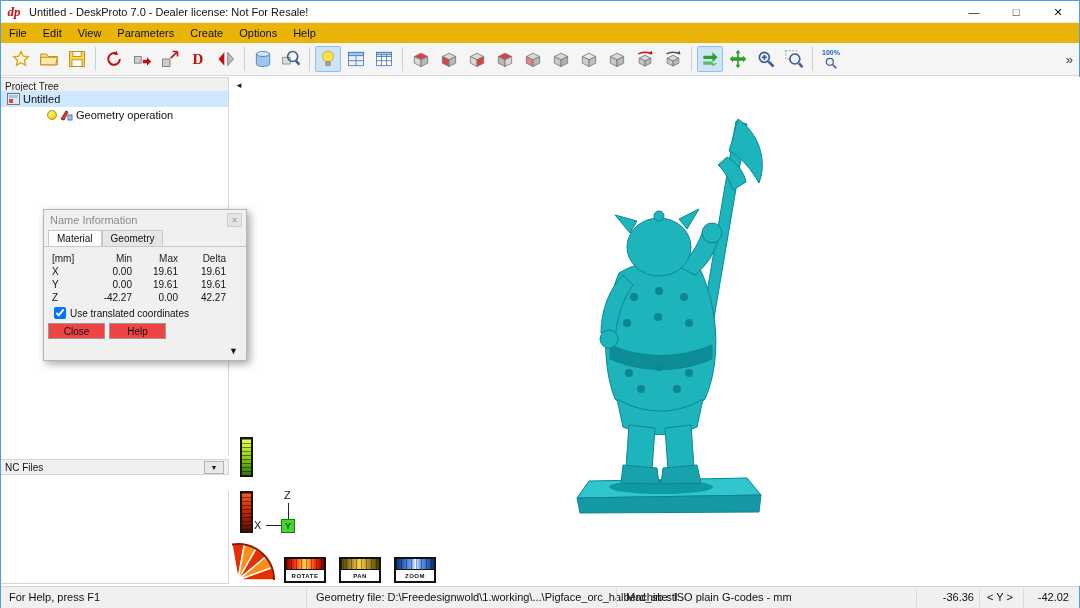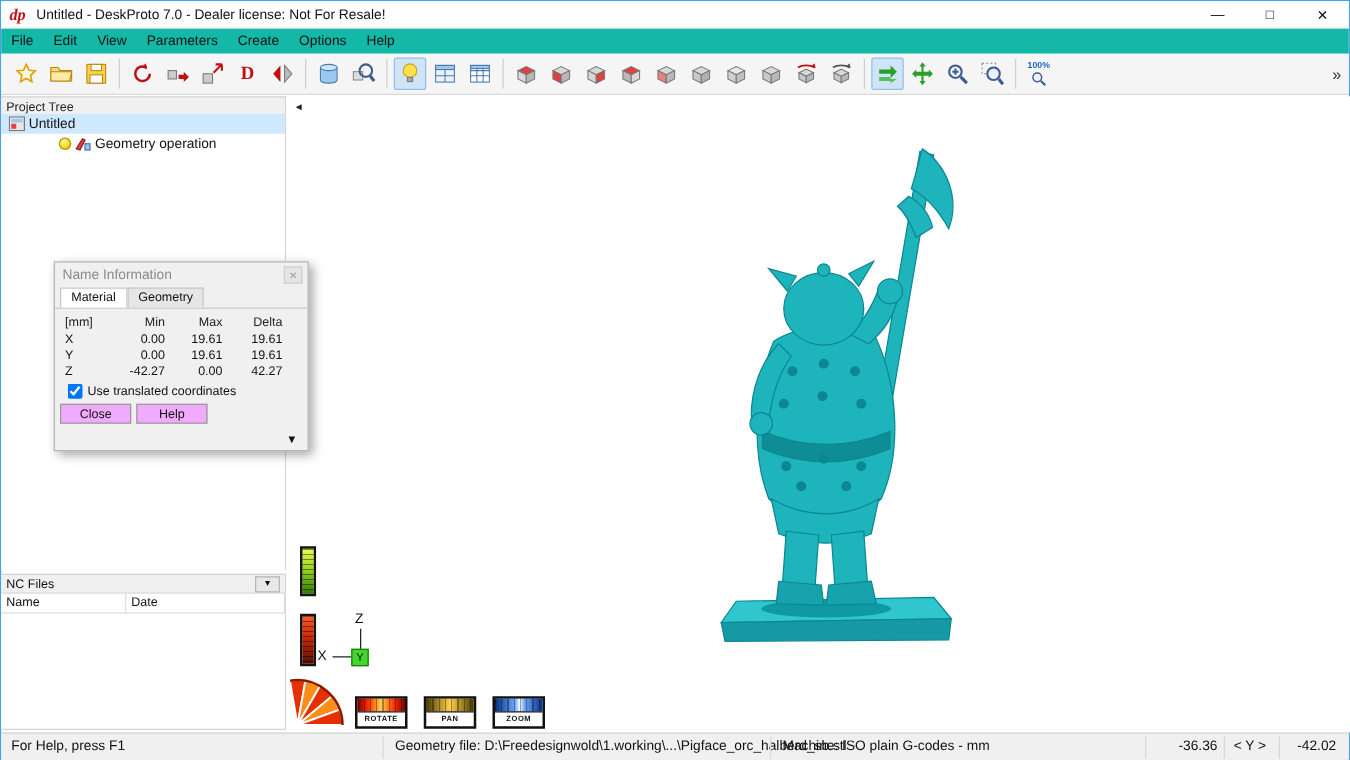--- a/index.html
+++ b/index.html
@@ -8,21 +8,21 @@
   .window { position:relative; width:1080px; height:608px; border:1px solid #4aa0e0; background:#fff; }
 
   
   .titlebar { position:absolute; left:0; top:0; width:100%; height:22px; background:#fff; display:flex; align-items:center; border-bottom:1px solid #e8e8e8; }
   .logo { width:18px; height:16px; margin-left:4px; color:#c01010; font-family:"Liberation Serif", serif; font-style:italic; font-weight:bold; font-size:13px; text-align:center; }
   .title-text { margin-left:6px; font-size:11px; }
   .win-controls { position:absolute; right:0; top:0; height:22px; display:flex; }
   .win-btn { width:42px; height:22px; display:flex; align-items:center; justify-content:center; font-size:11px; cursor:default; }
 
   
-  .menubar { position:absolute; left:0; top:22px; width:100%; height:20px; background:#14b8a6; display:flex; align-items:center; }
+  .menubar { position:absolute; left:0; top:22px; width:100%; height:20px; background:#eab308; display:flex; align-items:center; }
   .menu-item { padding:0 8px; height:20px; display:flex; align-items:center; }
 
   
   .toolbar { position:absolute; left:0; top:42px; width:100%; height:33px; background:#f5f5f5; border-bottom:1px solid #d9d9d9; display:flex; align-items:center; padding-left:6px; }
   .tbtn { width:26px; height:26px; margin:0 1px; display:flex; align-items:center; justify-content:center; border:1px solid transparent; border-radius:2px; position:relative; }
   .tbtn.active { background:#cfe4f7; border-color:#90c0e8; }
   .tsep { width:1px; height:24px; background:#cfcfcf; margin:0 4px; }
   .tbtn svg { display:block; }
   .glyph-d { color:#c01010; font-weight:bold; font-family:"Liberation Serif", serif; font-size:15px; }
   .zoom100 { display:flex; flex-direction:column; align-items:center; line-height:1; }
@@ -84,21 +84,21 @@
   .dlg-close { position:absolute; right:4px; top:3px; width:15px; height:14px; background:#e4e4e4; border:1px solid #cfcfcf; color:#9a9a9a; font-size:8px; display:flex; align-items:center; justify-content:center; }
   .tabs { display:flex; padding-left:4px; height:17px; border-bottom:1px solid #c8c8c8; }
   .tab { padding:2px 8px; font-size:10px; border:1px solid #c8c8c8; border-bottom:none; background:#e6e6e6; }
   .tab.active { background:#fff; position:relative; top:0; font-weight:normal; }
   .dlg-table { margin:6px 6px 2px 8px; display:grid; grid-template-columns:38px 48px 46px 48px; row-gap:2px; font-size:10px; }
   .dlg-table .h { color:#222; }
   .num { text-align:right; padding-right:6px; }
   .dlg-check { display:flex; align-items:center; gap:4px; margin:4px 0 4px 10px; font-size:10px; }
   .dlg-check input { width:12px; height:12px; }
   .dlg-buttons { display:flex; gap:4px; margin-left:4px; }
-  .dlg-btn { width:57px; height:16px; background:#f0abfc; border:1px solid #9a9a9a; font-size:10px; display:flex; align-items:center; justify-content:center; }
+  .dlg-btn { width:57px; height:16px; background:#ef4444; border:1px solid #9a9a9a; font-size:10px; display:flex; align-items:center; justify-content:center; }
   .dlg-dropdown { position:absolute; right:8px; bottom:4px; font-size:9px; color:#111; }
 
   
   .statusbar { position:absolute; left:0; top:585px; width:100%; height:23px; background:#f0f0f0; border-top:1px solid #d5d5d5; font-size:11px; }
   .sb-item { position:absolute; top:4px; white-space:nowrap; }
   .sb-sep { position:absolute; top:2px; width:1px; height:18px; background:#d8d8d8; }
 </style>
 </head>
 <body>
 
@@ -364,24 +364,20 @@
           <path d="M1 10L6 2l2 1-4 8z" fill="#e04040" stroke="#902020"></path>
           <rect x="8" y="6" width="4" height="5" fill="#9cc8f0" stroke="#4878b0"></rect>
         </svg>
       <span>Geometry operation</span>
     </div>
   </div>
 
   <div class="nc-header">
     <span>NC Files</span>
     <span class="nc-drop">▼</span>
-  </div>
-  <div class="nc-cols">
-    <div class="nc-col" style="width:100px;">Name</div>
-    <div class="nc-col" style="width:127px;">Date</div>
   </div>
   <div class="nc-list"></div>
 
   <div class="strip">
     <div class="strip-handle">◄</div>
     <div class="slider green"></div>
     <div class="slider red"></div>
   </div>
 
   <div class="viewport"></div>

